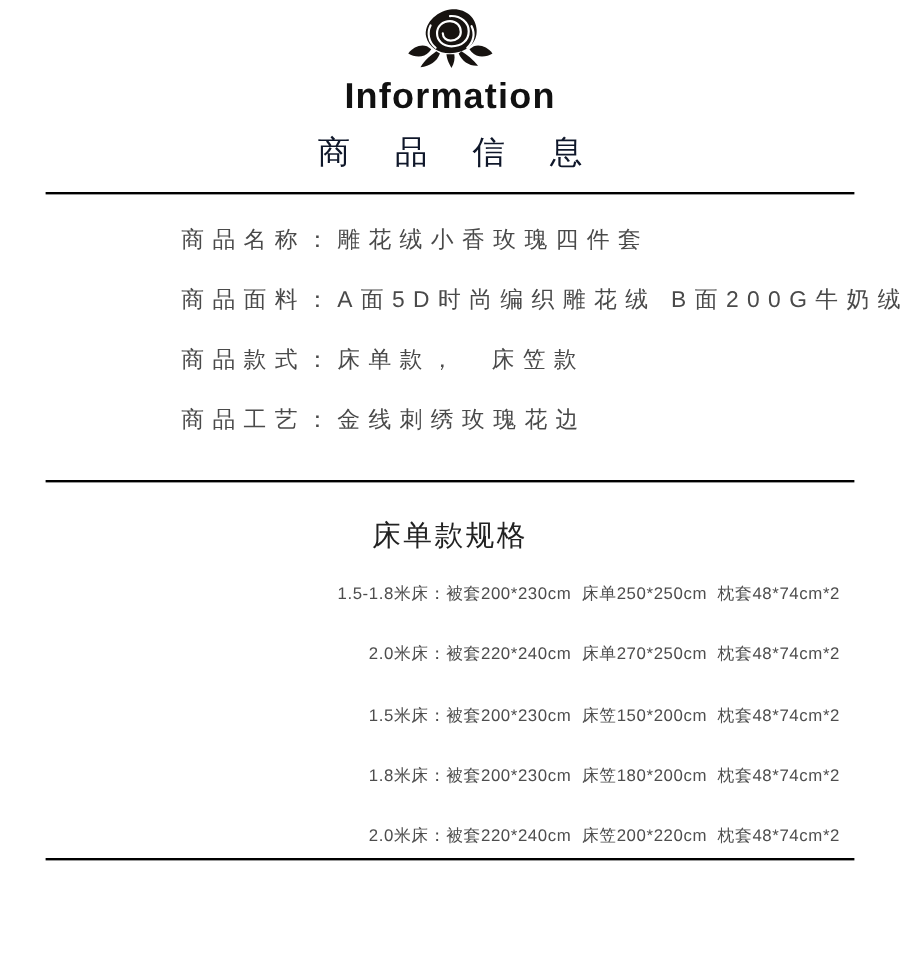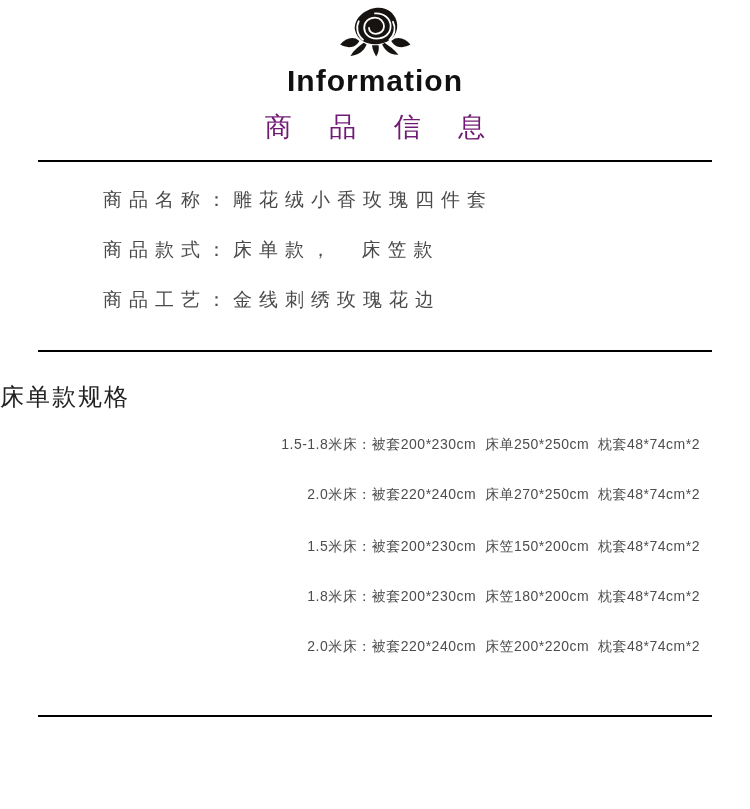--- a/index.html
+++ b/index.html
@@ -22,21 +22,21 @@
     font-weight: bold;
     letter-spacing: 1px;
     color: #111;
   }
   .title-zh {
     margin-top: 11px;
     font-size: 27px;
     font-weight: 400;
     letter-spacing: 15px;
     padding-left: 15px; 
-    color: #701a75;
+    color: #0f172a;
   }
 
   
   .divider {
     height: 2px;
     background: #000;
     margin: 0 38px;
   }
   .divider-1 { margin-top: 15px; }
   .divider-2 { margin-top: 12px; }
@@ -46,28 +46,28 @@
   .info-list { padding: 13px 0 13px 103px; }
   .info-row {
     height: 50px;
     display: flex;
     align-items: center;
     font-size: 19px;
     letter-spacing: 7px;
     color: #4a4a4a;
     white-space: pre;
   }
-  .info-label { color: #4a4a4a; }
+  .info-label { color: #4a4a4a; margin-left: 48px; }
   .info-value { color: #4a4a4a; }
 
   
   .specs { padding-top: 22px; }
   .spec-section { margin-bottom: 2px; }
   .spec-heading {
-    text-align: left;
+    text-align: center;
     font-size: 24px;
     font-weight: 500;
     letter-spacing: 2px;
     color: #222;
     height: 46px;
     line-height: 46px;
   }
   .spec-rows { padding-right: 50px; }
   .spec-row {
     height: 50px;
@@ -102,20 +102,21 @@
     </svg>
     <div class="title-en">Information</div>
     <div class="title-zh">商 品 信 息</div>
   </div>
 
   <div class="divider divider-1"></div>
 
   <div class="info-list">
   <div class="info-row"><span class="info-label">商品名称：</span><span class="info-value">雕花绒小香玫瑰四件套</span></div>
 
+  <div class="info-row"><span class="info-label">商品面料：</span><span class="info-value">A面5D时尚编织雕花绒 B面200G牛奶绒</span></div>
 
   <div class="info-row"><span class="info-label">商品款式：</span><span class="info-value">床单款，  床笠款</span></div>
 
   <div class="info-row"><span class="info-label">商品工艺：</span><span class="info-value">金线刺绣玫瑰花边</span></div>
 </div>
 
   <div class="divider divider-2"></div>
 
   <div class="specs">
   <div class="spec-section">

